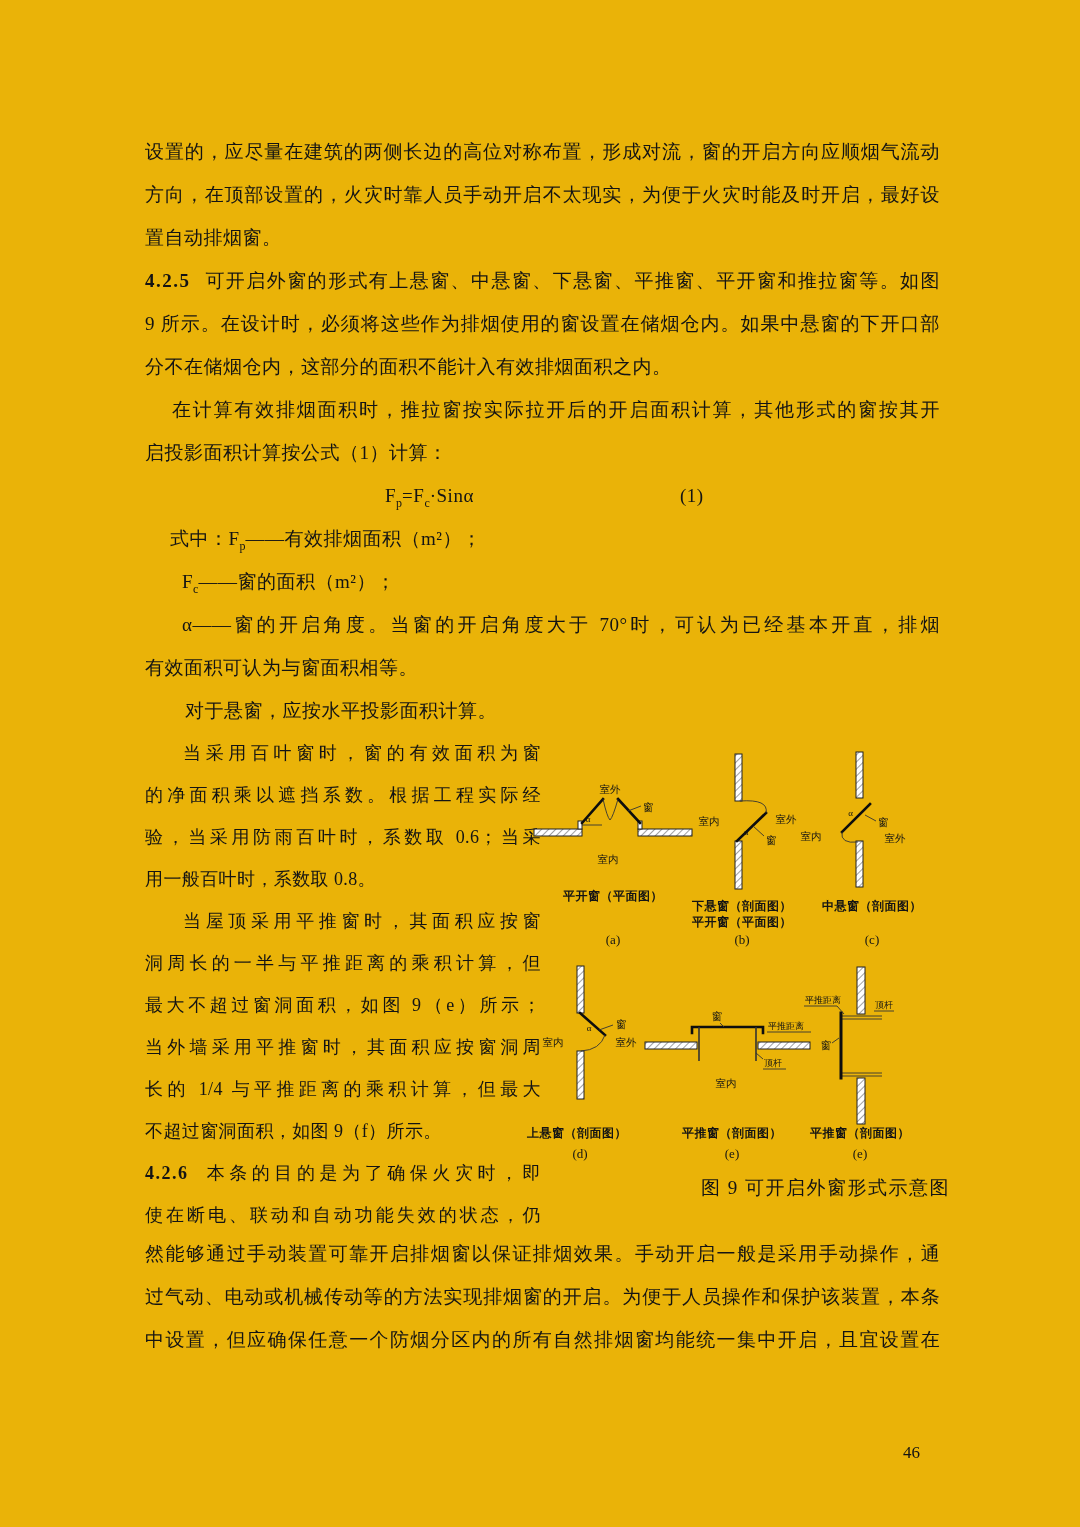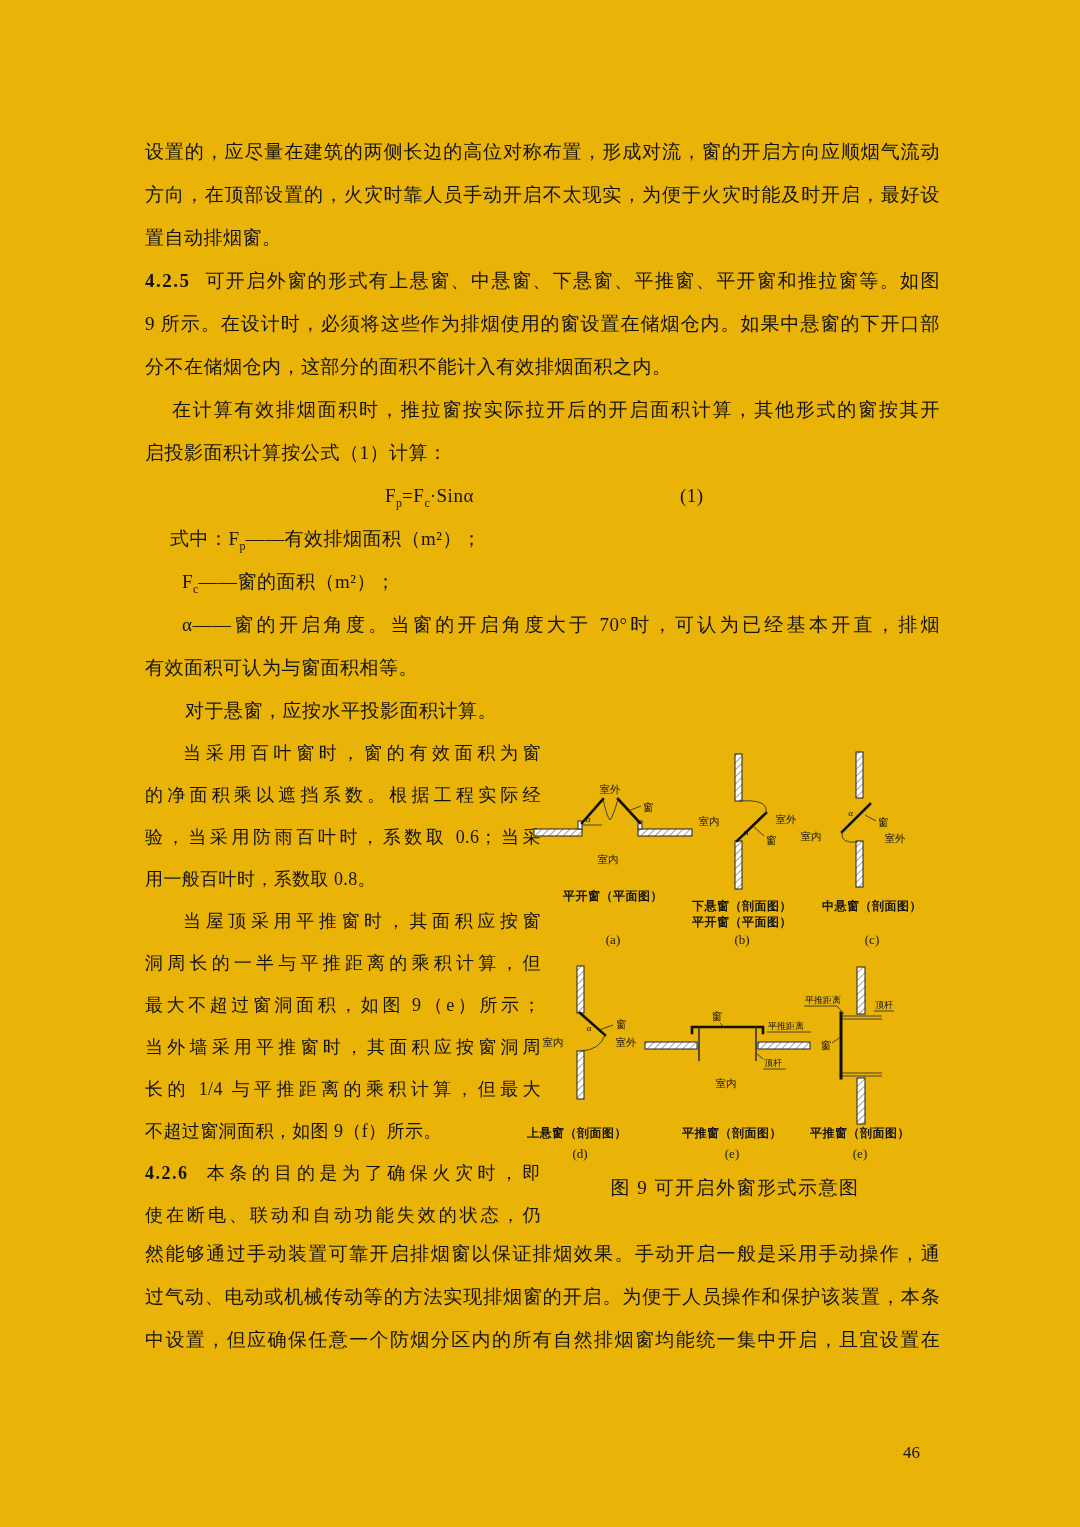--- a/index.html
+++ b/index.html
@@ -20,21 +20,21 @@
   .fx{position:absolute;left:240px;letter-spacing:.5px;}
   .fnum{position:absolute;left:535px;}
   
   .cln{height:42px;line-height:42px;font-size:18px;letter-spacing:.4px;white-space:nowrap;}
   .cjust{text-align:justify;text-align-last:justify;white-space:normal;overflow:hidden;}
   .cind{text-indent:38px;}
   
   .bln{height:43px;line-height:43px;font-size:19px;letter-spacing:.3px;}
   
   .figwrap{position:absolute;left:520px;top:737px;width:430px;}
-  .figcap{margin-top:4px;text-align:center;font-size:19px;letter-spacing:1.5px;color:#141414;}
+  .figcap{margin-top:4px;text-align:right;font-size:19px;letter-spacing:1.5px;color:#141414;}
   .pagenum{position:absolute;top:1443px;right:160px;font-size:17px;color:#141414;}
   
   svg text{font-family:"Liberation Serif","DejaVu Serif",serif;fill:#141414;}
   .lbl{font-size:10.5px;}
   .sm{font-size:9px;}
   .cap{font-size:12px;font-weight:bold;letter-spacing:.5px;}
   .tag{font-size:13px;}
   .wall{fill:url(#h);stroke:#222;stroke-width:1;}
   .jamb{fill:#fff;stroke:#222;stroke-width:1;}
   .sash{stroke:#0e0e0e;stroke-width:2.6;fill:none;stroke-linecap:square;}

